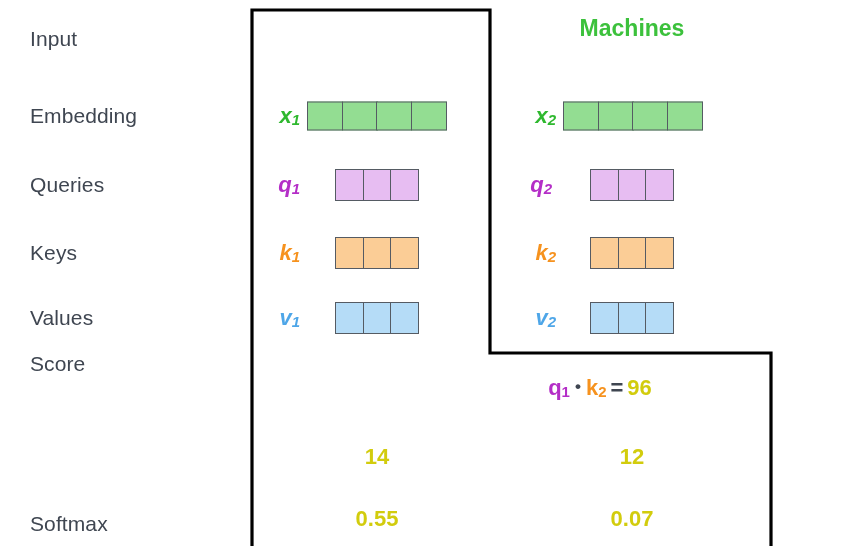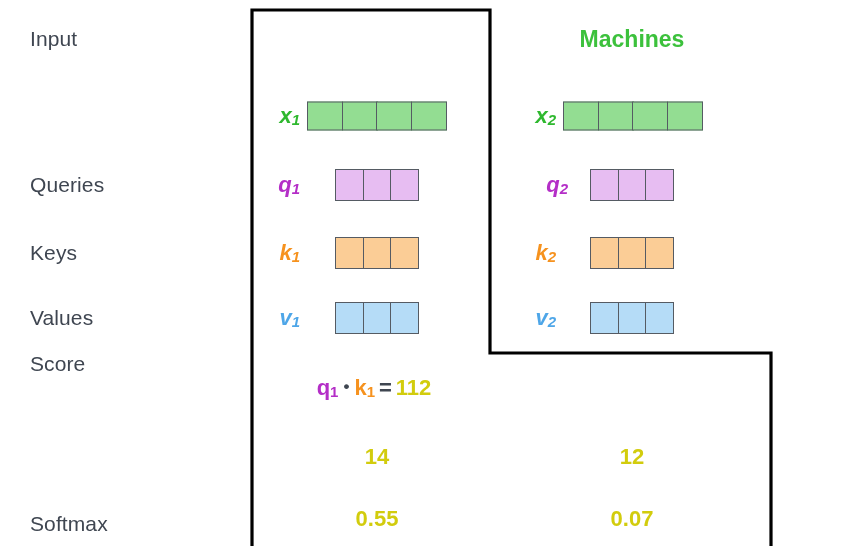--- a/index.html
+++ b/index.html
@@ -135,20 +135,21 @@
 </head>
 <body>
 
 <div id="canvas">
 
   <svg class="outline" viewBox="0 0 867 546" width="867" height="546">
     <path d="M 252 546 L 252 10 L 490 10 L 490 353 L 771 353 L 771 546" fill="none" stroke="#000000" stroke-width="3.2" stroke-linejoin="miter" stroke-linecap="square"></path>
   </svg>
 
   <div class="row-label" style="top:39px">Input</div>
+  <div class="row-label" style="top:116px">Embedding</div>
   <div class="row-label" style="top:185px">Queries</div>
   <div class="row-label" style="top:253px">Keys</div>
   <div class="row-label" style="top:318px">Values</div>
   <div class="row-label" style="top:364px">Score</div>
 
 
   <div class="row-label" style="top:524px">Softmax</div>
 
 
   <div class="vec-label c-green" style="left:300px; top:116px">
@@ -181,41 +182,38 @@
 
   <div class="vec-label c-blue" style="left:300px; top:318px">
     <span>v</span><span class="sub">1</span>
   </div>
   <div class="strip" style="left:335px; top:318px">
     <div class="cell fill-blue" style="width:29px;height:32px"></div>
     <div class="cell fill-blue" style="width:29px;height:32px"></div>
     <div class="cell fill-blue" style="width:29px;height:32px"></div>
   </div>
 
-  <div class="score-expr" style="left:374px; top:388px">
-    <span class="c-purple"><span>q</span><span class="sub">1</span></span><span class="op-dot">•</span><span class="c-orange"><span>k</span><span class="sub">1</span></span><span class="op-eq">=</span><span class="c-yellow">112</span>
-  </div>
 
   <div class="num" style="left:377px; top:457px">14</div>
 
   <div class="num" style="left:377px; top:519px">0.55</div>
 
-  <div class="col-head" style="left:632px; top:39px">Machines</div>
+  <div class="col-head" style="left:632px; top:28px">Machines</div>
 
   <div class="vec-label c-green" style="left:556px; top:116px">
     <span>x</span><span class="sub">2</span>
   </div>
   <div class="strip" style="left:563px; top:116px">
     <div class="cell fill-green" style="width:36px;height:29px"></div>
     <div class="cell fill-green" style="width:36px;height:29px"></div>
     <div class="cell fill-green" style="width:36px;height:29px"></div>
     <div class="cell fill-green" style="width:36px;height:29px"></div>
   </div>
 
-  <div class="vec-label c-purple" style="left:568px; top:185px">
+  <div class="vec-label c-purple" style="left:552px; top:185px">
     <span>q</span><span class="sub">2</span>
   </div>
   <div class="strip" style="left:590px; top:185px">
     <div class="cell fill-purple" style="width:29px;height:32px"></div>
     <div class="cell fill-purple" style="width:29px;height:32px"></div>
     <div class="cell fill-purple" style="width:29px;height:32px"></div>
   </div>
 
   <div class="vec-label c-orange" style="left:556px; top:253px">
     <span>k</span><span class="sub">2</span>
@@ -228,18 +226,21 @@
 
   <div class="vec-label c-blue" style="left:556px; top:318px">
     <span>v</span><span class="sub">2</span>
   </div>
   <div class="strip" style="left:590px; top:318px">
     <div class="cell fill-blue" style="width:29px;height:32px"></div>
     <div class="cell fill-blue" style="width:29px;height:32px"></div>
     <div class="cell fill-blue" style="width:29px;height:32px"></div>
   </div>
 
+  <div class="score-expr" style="left:600px; top:388px">
+    <span class="c-purple"><span>q</span><span class="sub">1</span></span><span class="op-dot">•</span><span class="c-orange"><span>k</span><span class="sub">2</span></span><span class="op-eq">=</span><span class="c-yellow">96</span>
+  </div>
 
   <div class="num" style="left:632px; top:457px">12</div>
 
   <div class="num" style="left:632px; top:519px">0.07</div>
 
 </div>
 
 </body></html>

